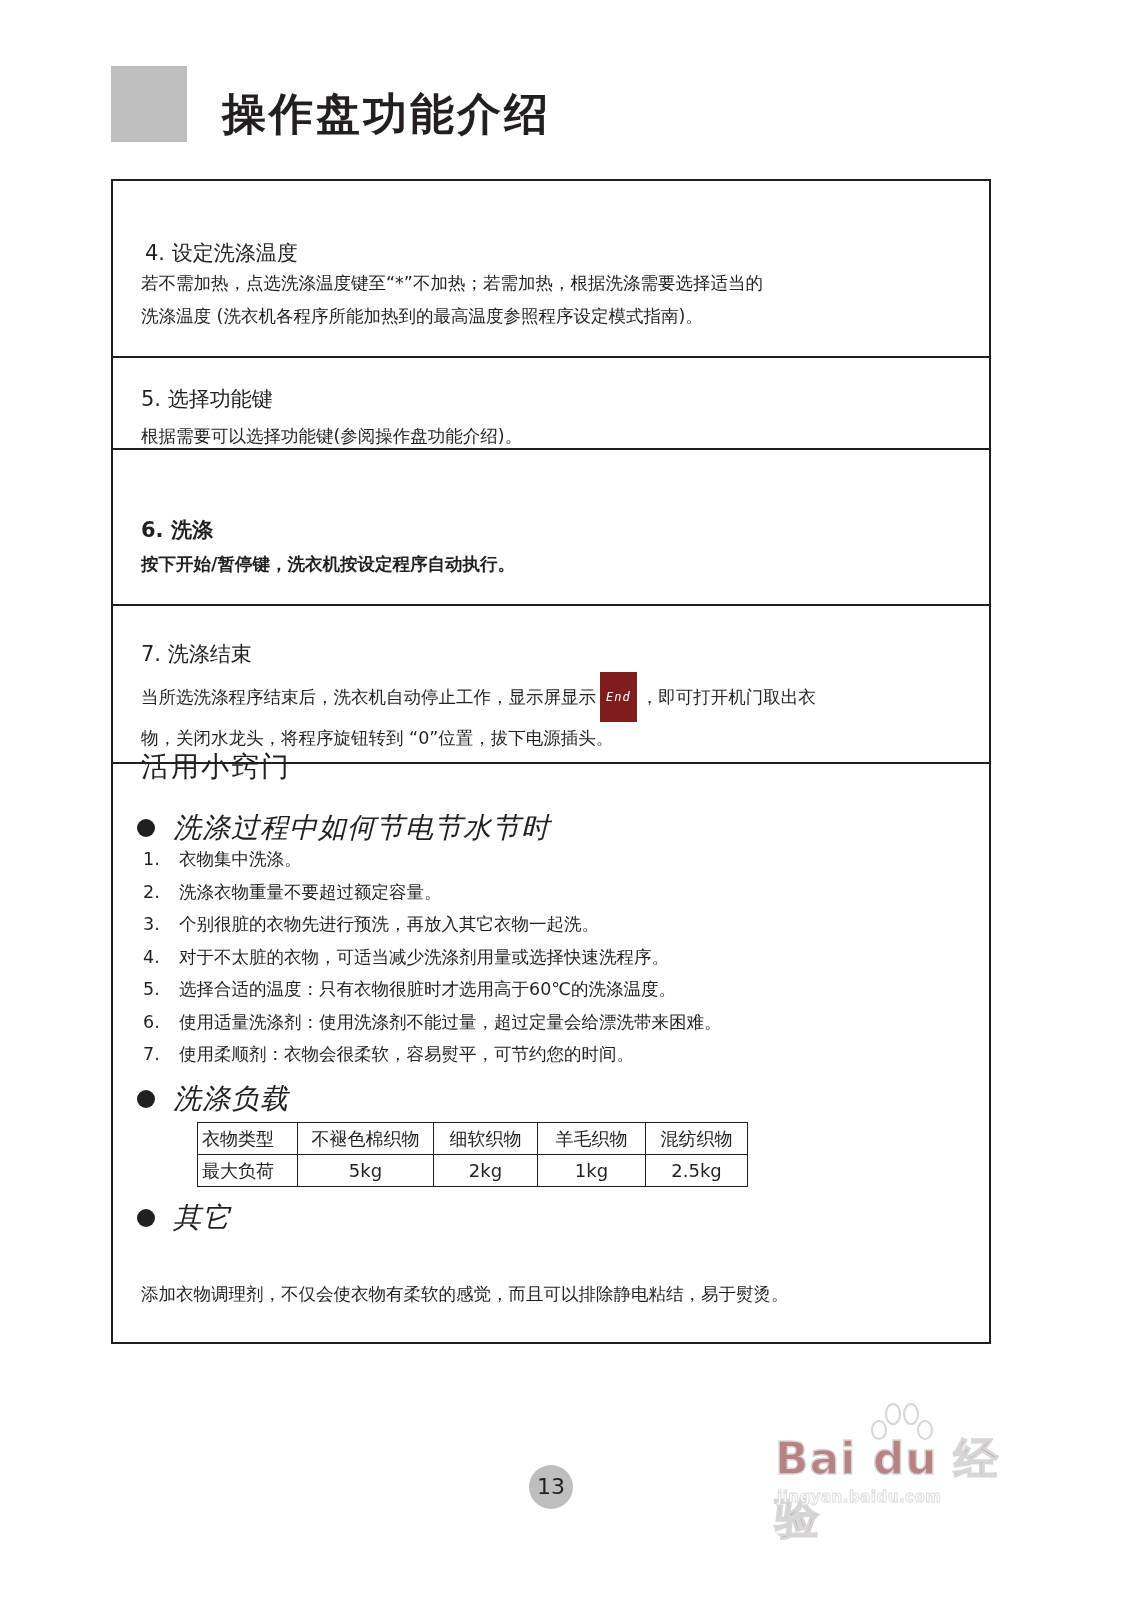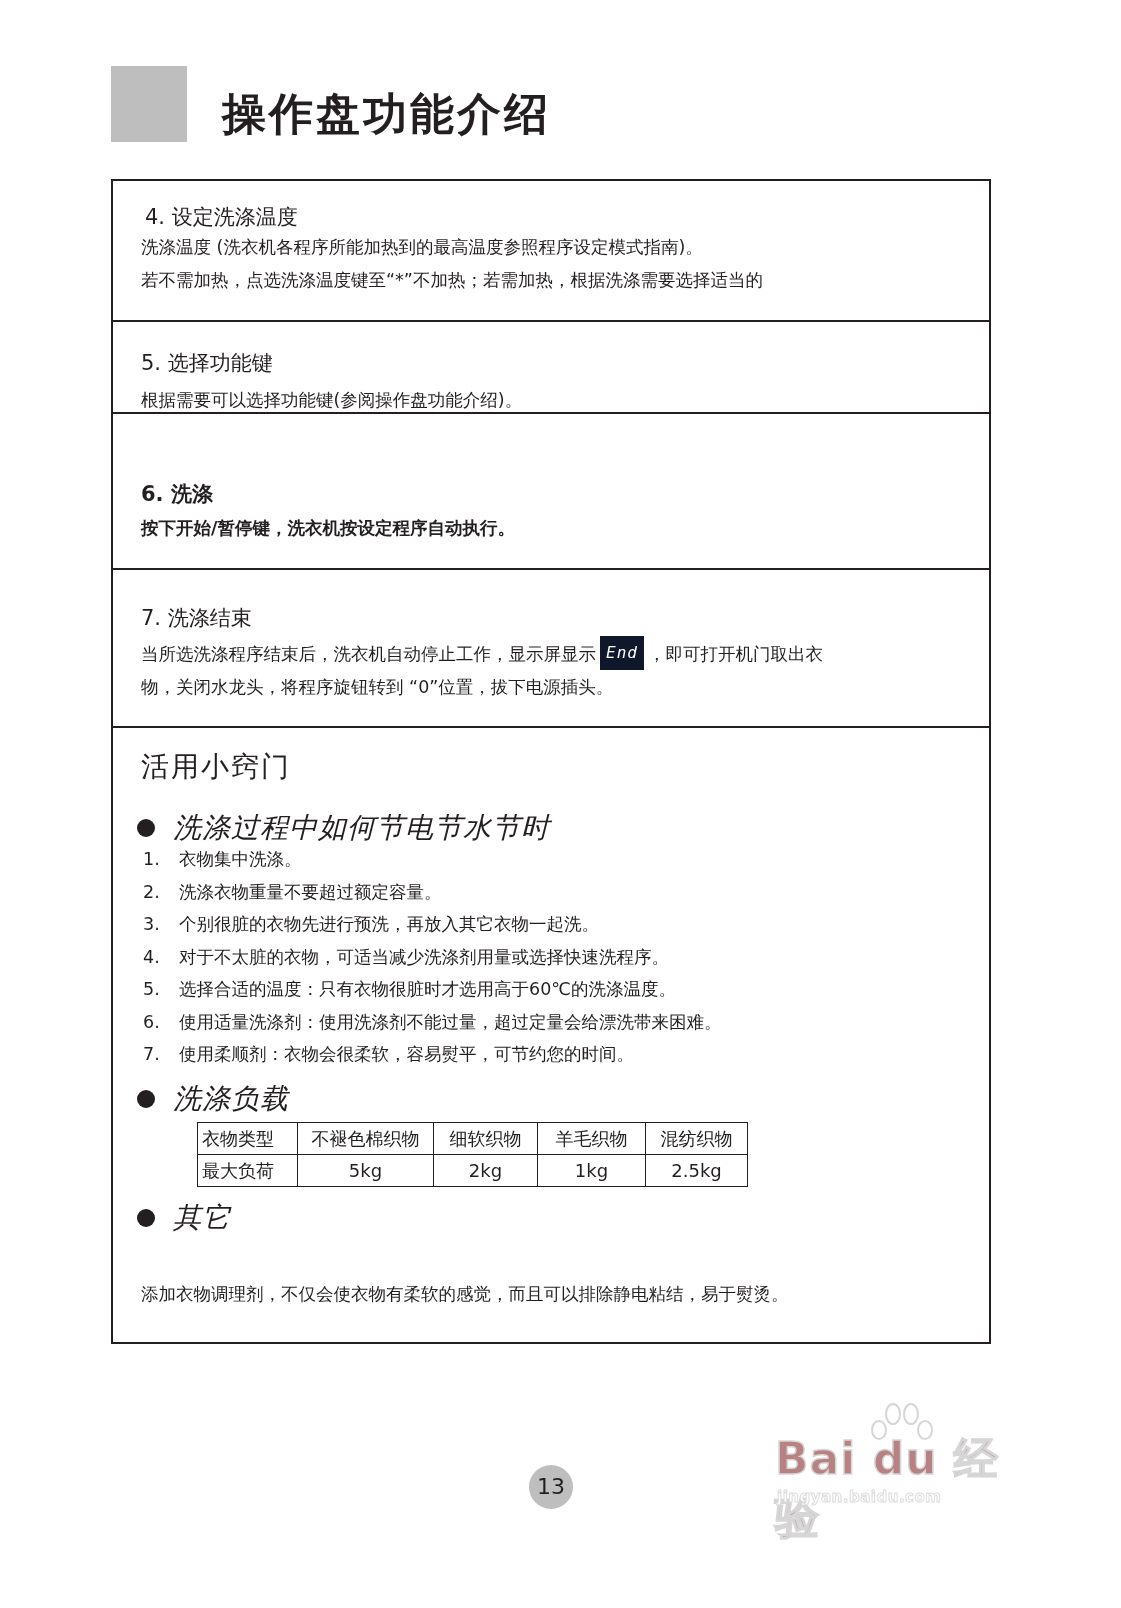--- a/index.html
+++ b/index.html
@@ -20,33 +20,34 @@
       color: #231f20;
     }
     .frame {
       position: absolute; left: 111px; top: 179px;
       width: 880px; height: 1165px;
       border: 2px solid #231f20;
     }
     .section {
       position: absolute; left: 0; width: 100%;
       border-bottom: 2px solid #231f20;
+      margin-top: 36px;
     }
     .sec-title {
       position: absolute; left: 28px;
       font-size: 21px; line-height: 28px; white-space: nowrap;
     }
     .sec-body {
       position: absolute; left: 28px; width: 830px;
       font-size: 17.5px; line-height: 33px;
     }
     .end-badge {
-      display: inline-block; background: #0f172a; color: #ffffff;
-      font-family: "DejaVu Sans Mono", monospace; font-size: 16px; font-style: italic;
-      line-height: 18px; padding: 8px 6px; margin: 0 4px; vertical-align: 2px;
+      display: inline-block; background: #7f1d1d; color: #ffffff;
+      font-family: "DejaVu Sans Mono", monospace; font-size: 12px; font-style: italic;
+      line-height: 18px; padding: 16px 6px; margin: 0 4px; vertical-align: 2px;
       letter-spacing: 1px;
     }
     .tips-title {
       position: absolute; left: 28px; top: 568px;
       font-size: 28px; line-height: 36px; letter-spacing: 2px;
     }
     .bullet-head {
       position: absolute; left: 24px; display: flex; align-items: center;
     }
     .bullet-dot {
@@ -106,22 +107,22 @@
 <body>
 
 <div class="header-block"></div>
 <h1 class="page-title">操作盘功能介绍</h1>
 
 <div class="frame">
 
   <div class="section" style="top:0; height:141px;">
     <div class="sec-title" style="top:22px; left:32px;">4. 设定洗涤温度</div>
     <div class="sec-body" style="top:50px; white-space:nowrap;">
+      <div>若不需加热，点选洗涤温度键至“*”不加热；若需加热，根据洗涤需要选择适当的</div>
       <div>洗涤温度 (洗衣机各程序所能加热到的最高温度参照程序设定模式指南)。</div>
-      <div>若不需加热，点选洗涤温度键至“*”不加热；若需加热，根据洗涤需要选择适当的</div>
     </div>
   </div>
 
   <div class="section" style="top:141px; height:92px;">
     <div class="sec-title" style="top:27px;">5. 选择功能键</div>
     <div class="sec-body" style="top:62px;">根据需要可以选择功能键(参阅操作盘功能介绍)。</div>
   </div>
 
   <div class="section" style="top:269px; height:120px;font-weight:bold;">
     <div class="sec-title" style="top:30px;">6. 洗涤</div>

